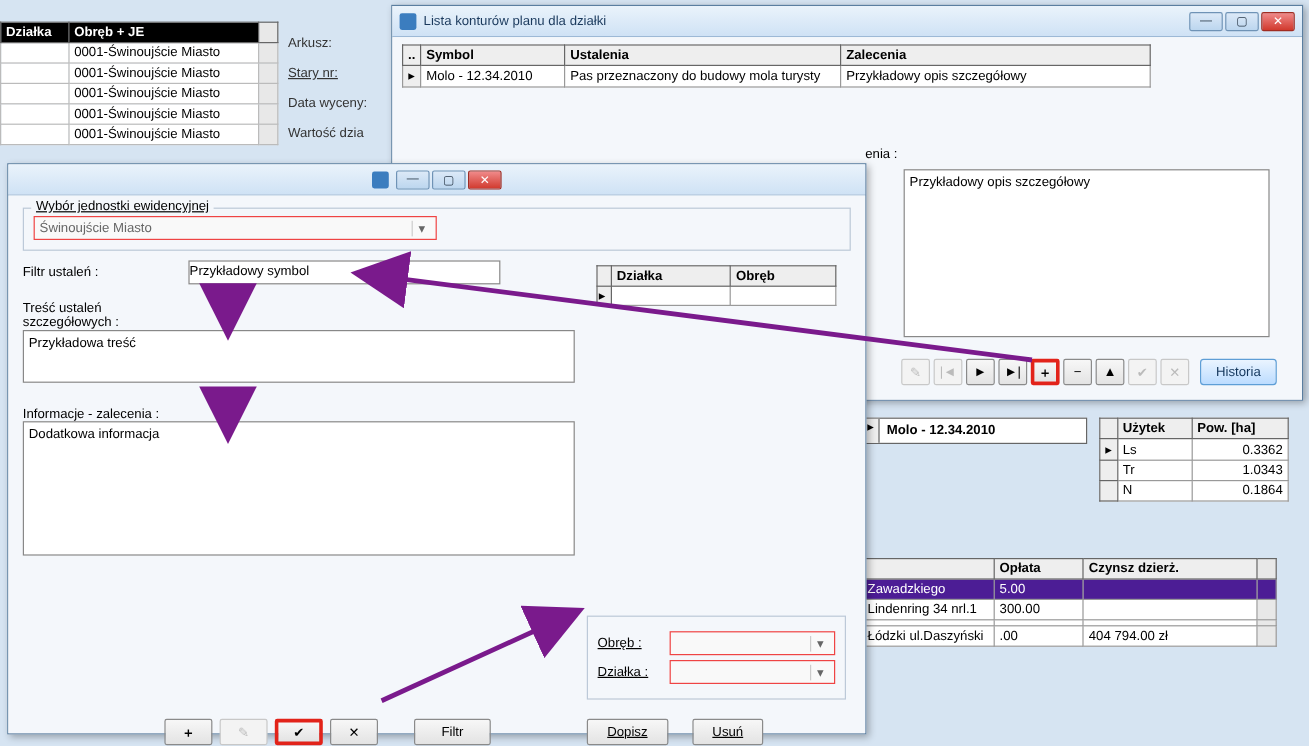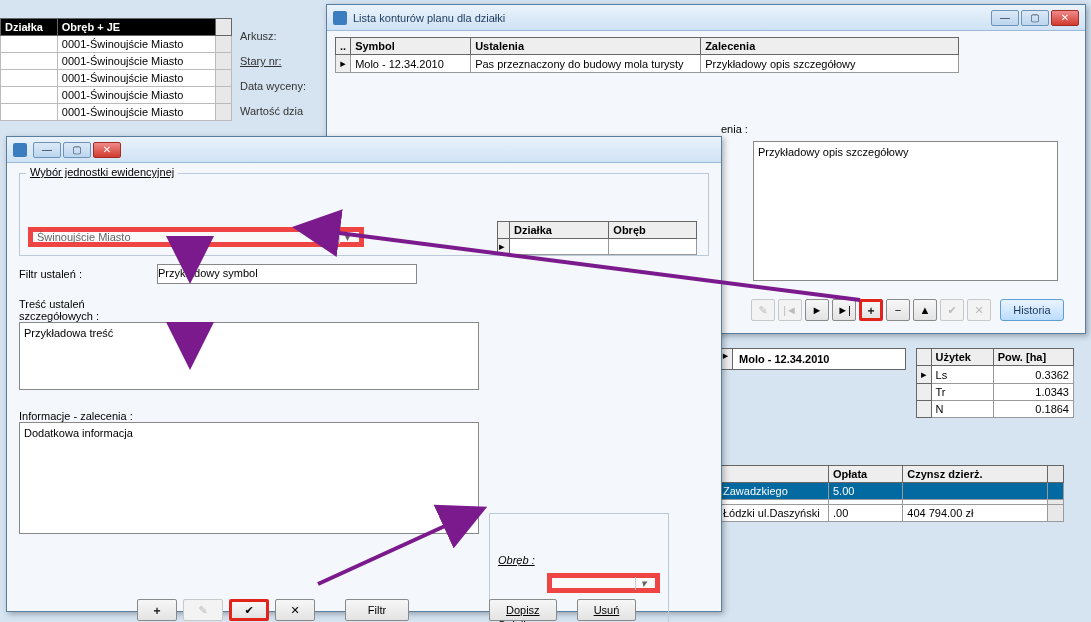--- a/index.html
+++ b/index.html
@@ -1,20 +1,20 @@
 <!DOCTYPE html>
 <html><head>
 <meta charset="utf-8">
 <style>
   * { box-sizing: border-box; font-family: Tahoma, sans-serif; font-size: 11px; }
   body { margin:0; background:#d6e4f2; width:1091px; height:622px; position:relative; overflow:hidden; }
 
   
   .win { position:absolute; background:#fff; border:1px solid #5a7ea0; box-shadow:2px 2px 6px rgba(0,0,0,.3); }
-  .titlebar { height:26px; background:linear-gradient(#eaf3fb,#cfe2f5); border-bottom:1px solid #9db9d6; display:flex; align-items:center; padding:0 6px; }
+  .titlebar { height:26px; background:linear-gradient(#eaf3fb,#cfe2f5); border-bottom:1px solid #9db9d6; display:flex; align-items:center; padding:0 6px;justify-content:center; }
   .titlebar .app-icon { width:14px; height:14px; background:#3b7dbf; border-radius:2px; margin-right:6px; }
   .titlebar .title { flex:1; color:#1b3a5d; }
   .winbtns { display:flex; gap:2px; }
   .winbtn { width:28px; height:16px; background:linear-gradient(#dce9f7,#bcd6ef); border:1px solid #6f93b6; border-radius:2px; display:flex; align-items:center; justify-content:center; font-size:10px; color:#2b3a4a;}
   .winbtn.close { background:linear-gradient(#f08a8a,#d13a2e); color:#fff; border-color:#a02c22; }
 
   
   .bg-left { position:absolute; left:0; top:18px; width:232px; }
   .bg-left table { border-collapse:collapse; width:100%; }
   .bg-left th { background:#000; color:#fff; text-align:left; padding:2px 4px; border:1px solid #666; font-weight:bold;}
@@ -51,42 +51,42 @@
   .rtab th{ background:#eee; border:1px solid #666; padding:2px 4px; text-align:left; font-weight:bold;}
   .rtab td{ border:1px solid #999; padding:2px 4px; text-align:right;}
   .rtab td.l{ text-align:left;}
   .rtab .mark{ width:12px; background:#eee; border:1px solid #666;}
 
   
   .btab { position:absolute; left:718px; top:442px; width:346px;margin-top:23px;}
   .btab table{border-collapse:collapse; width:100%; background:#fff;}
   .btab th{ background:#eee; border:1px solid #666; padding:2px 4px; text-align:left; font-weight:bold;}
   .btab td{ border:1px solid #999; padding:2px 4px;}
-  .btab tr.sel td{ background:#0369a1; color:#fff;}
+  .btab tr.sel td{ background:#4c1d95; color:#fff;}
   .btab .scrollcol{ width:16px; background:#e8e8e8;}
 
   
   #winB { left:6px; top:136px; width:716px; height:476px; z-index:20;}
   #winB .body{ padding:10px 12px; height:calc(100% - 26px); background:#f4f7fb; position:relative;}
   .group{ border:1px solid #bcc9d8; padding:6px 8px 8px; margin-bottom:8px; position:relative;}
   .group .legend{ position:absolute; top:-8px; left:6px; background:#f4f7fb; padding:0 4px; text-decoration:underline;}
-  .combo{ width:336px; height:20px; background:#f9f9f9; border:5px solid #ef4444; display:flex; align-items:center; justify-content:space-between; padding:0 4px; color:#666;margin-top:47px;}
+  .combo{ width:336px; height:20px; background:#f9f9f9; border:1px solid #ef4444; display:flex; align-items:center; justify-content:space-between; padding:0 4px; color:#666;}
   .combo .chev{ width:16px; text-align:center; border-left:1px solid #ccc;}
   .row{ display:flex; align-items:center; gap:8px; margin-top:6px;}
   .lbl{ width:130px;}
   .inp{ height:20px; background:#fff; border:1px solid #888; padding:2px 0; }
   .ta { background:#fff; border:1px solid #888; padding:4px;}
-  #ta1{ width:460px; height:68px;}
+  #ta1{ width:460px; height:44px;}
   #ta2{ width:460px; height:112px;}
   .rightcol{ position:absolute; left:490px; top:58px; width:200px;}
   .rightcol table{ border-collapse:collapse; width:100%; background:#fff;}
   .rightcol th{ background:#eee; border:1px solid #666; padding:2px 4px; text-align:left; font-weight:bold;}
   .rightcol td{ border:1px solid #999; height:14px;}
   .rightcol .mark{ width:12px; background:#eee; border:1px solid #666;}
-  .selgrp{ position:absolute; left:482px; top:350px; width:180px; border:1px solid #bcc9d8; padding:8px;font-style:italic;}
+  .selgrp{ position:absolute; left:482px; top:350px; width:216px; border:1px solid #bcc9d8; padding:8px;}
   .selgrp .row{ margin:4px 0;}
   .selgrp .lbl{ width:54px; text-decoration:underline;}
   .selgrp .combo{ width:144px;}
   .btnrow{ position:absolute; left:482px; top:436px; display:flex; gap:20px;}
   .btn{ height:22px; background:linear-gradient(#f7f7f7,#e3e3e3); border:1px solid #8a8a8a; border-radius:2px; padding:0 16px; display:flex; align-items:center; justify-content:center;text-decoration:underline;}
   .toolbar{ position:absolute; left:130px; top:436px; display:flex; gap:6px; align-items:center;}
   .toolbar .navbtn{ width:40px;}
   .toolbar .filtr{ width:64px; height:22px; background:linear-gradient(#f7f7f7,#e3e3e3); border:1px solid #8a8a8a; border-radius:2px; display:flex;align-items:center;justify-content:center; margin-left:24px;}
 
   
@@ -225,20 +225,26 @@
       <th>Czynsz dzierż.</th>
       <th class="scrollcol"></th>
     </tr>
     <tr class="sel">
           <td>Zawadzkiego</td>
           <td>5.00</td>
           <td></td>
           <td class="scrollcol"></td>
         </tr>
     <tr>
+          <td>Lindenring 34 nrl.1</td>
+          <td>300.00</td>
+          <td></td>
+          <td class="scrollcol"></td>
+        </tr>
+    <tr>
           <td></td>
           <td></td>
           <td></td>
           <td class="scrollcol"></td>
         </tr>
     <tr>
           <td>Łódzki ul.Daszyński</td>
           <td>.00</td>
           <td>404 794.00 zł</td>
           <td class="scrollcol"></td>

